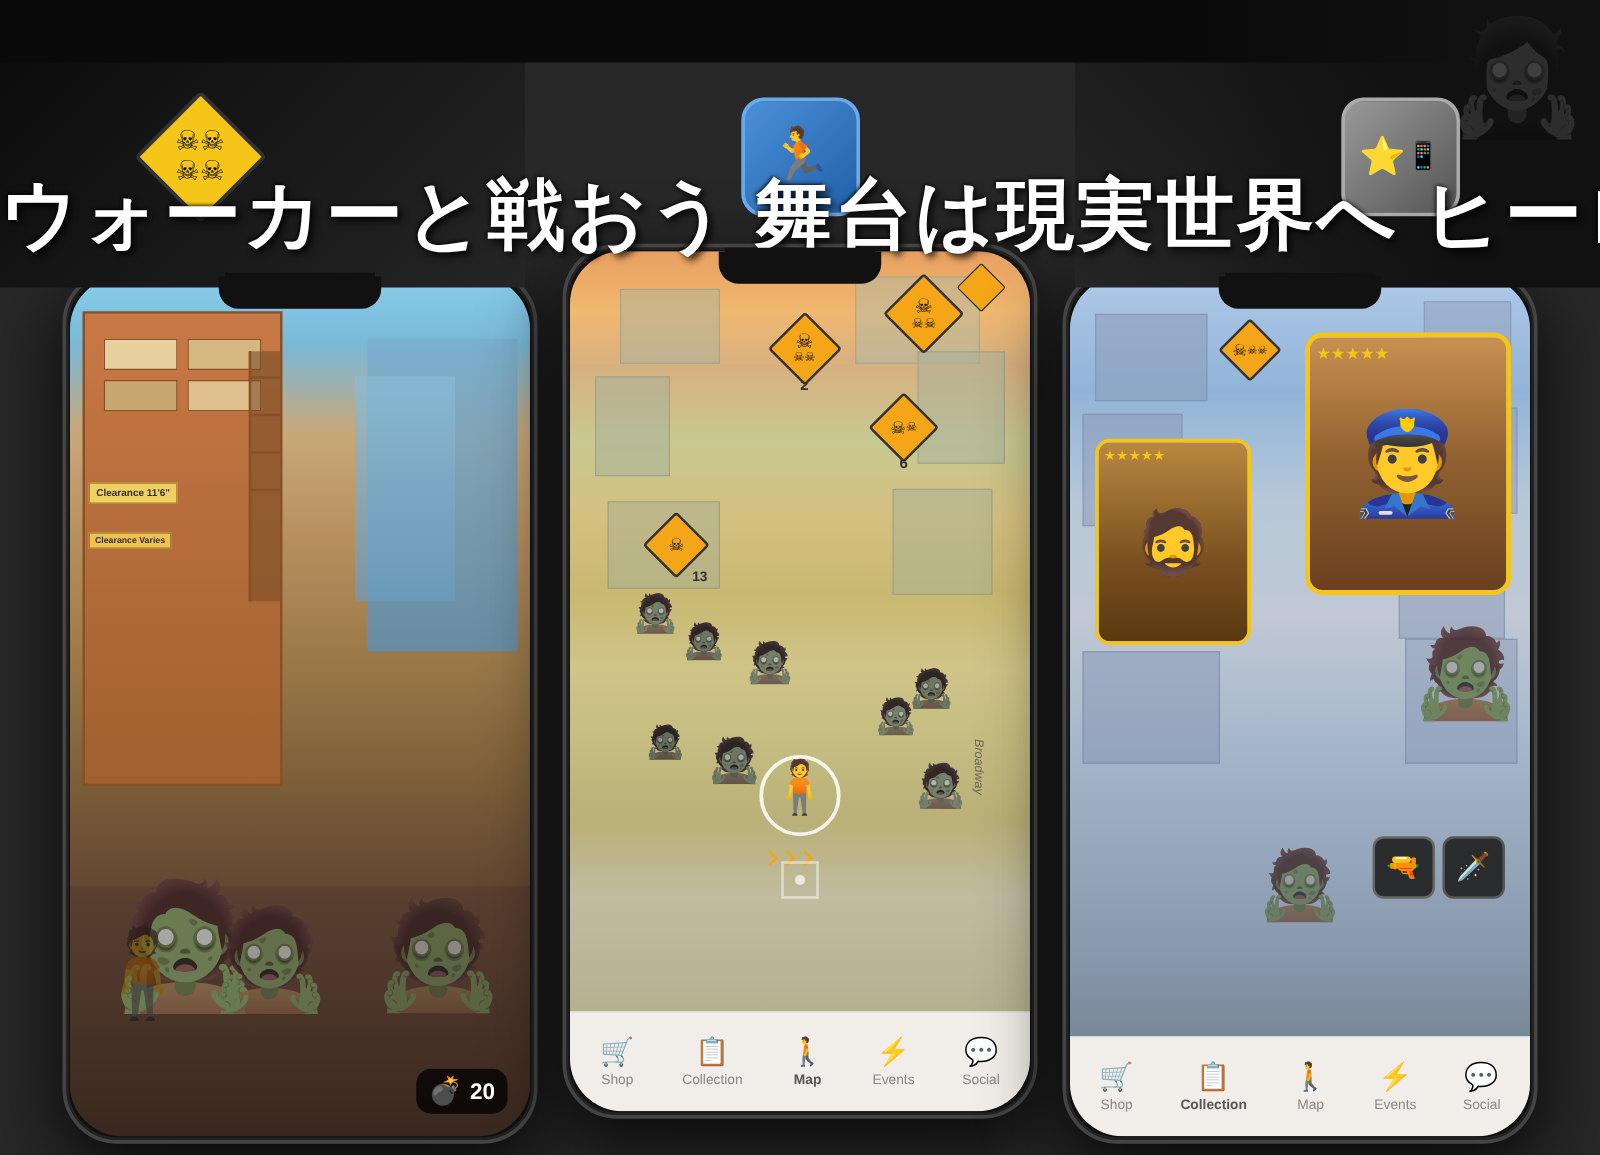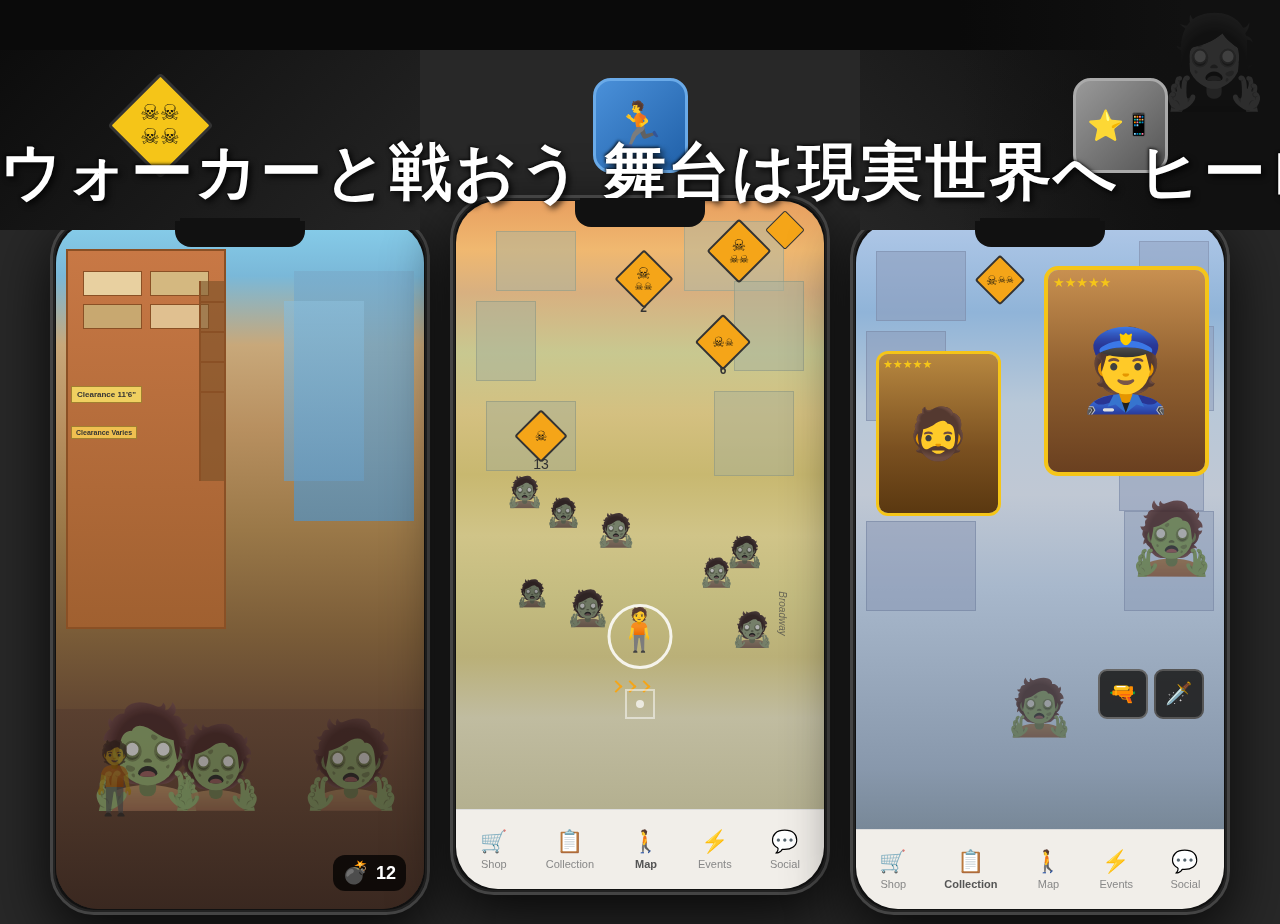--- a/index.html
+++ b/index.html
@@ -181,21 +181,21 @@
       <div style="position:absolute;bottom:0;left:0;right:0;height:200px;background:linear-gradient(180deg,#5a4030 0%,#3a2820 100%);"></div>
 
       <div style="position:absolute;bottom:95px;left:30px;font-size:100px;filter:grayscale(60%) brightness(0.7);opacity:0.9;transform:scaleX(-1);">🧟</div>
       <div style="position:absolute;bottom:95px;left:110px;font-size:80px;filter:grayscale(60%) brightness(0.65);opacity:0.85;">🧟</div>
       <div style="position:absolute;bottom:95px;right:20px;font-size:85px;filter:grayscale(60%) brightness(0.6);opacity:0.8;">🧟</div>
 
       <div style="position:absolute;bottom:90px;left:15px;font-size:70px;filter:brightness(0.5);opacity:0.7;">🧍</div>
 
       <div style="position:absolute;bottom:18px;right:18px;background:rgba(0,0,0,0.75);border-radius:12px;padding:5px 10px;display:flex;align-items:center;gap:6px;z-index:50;">
         <span style="font-size:22px;">💣</span>
-        <span style="color:white;font-size:18px;font-weight:bold;">12</span>
+        <span style="color:white;font-size:18px;font-weight:bold;">20</span>
       </div>
 
       <div style="position:absolute;top:0;left:50%;transform:translateX(-50%);width:130px;height:26px;background:#111;border-radius:0 0 16px 16px;z-index:100;"></div>
     </div>
   </div>
 
   <div class="phone" style="margin-top:-20px;">
     <div class="phone-screen">
 
       <div style="position:absolute;top:0;left:0;right:0;bottom:80px;background:linear-gradient(180deg,#e8a060 0%,#f0b870 8%,#d8b080 15%,#c8c890 25%,#d4c080 35%,#c8b870 45%,#d0c488 55%,#c4bc80 65%,#bab078 75%,#c0bca0 85%,#b4b090 100%);">
@@ -205,21 +205,21 @@
         <div style="position:absolute;top:100px;left:20px;width:60px;height:80px;background:rgba(165,175,155,0.5);border:1px solid rgba(135,145,125,0.5);"></div>
         <div style="position:absolute;top:80px;right:20px;width:70px;height:90px;background:rgba(168,178,158,0.5);border:1px solid rgba(138,148,128,0.5);"></div>
         <div style="position:absolute;top:200px;left:30px;width:90px;height:70px;background:rgba(162,172,152,0.45);border:1px solid rgba(132,142,122,0.5);"></div>
         <div style="position:absolute;top:190px;right:30px;width:80px;height:85px;background:rgba(165,175,155,0.45);border:1px solid rgba(135,145,125,0.5);"></div>
 
         <div style="position:absolute;top:210px;left:60px;">
           <div style="position:relative;width:50px;height:50px;">
             <div style="width:38px;height:38px;background:#f5a518;transform:rotate(45deg);border:2px solid #333;border-radius:3px;position:absolute;top:6px;left:6px;"></div>
             <div style="position:absolute;inset:0;display:flex;align-items:center;justify-content:center;font-size:14px;color:#111;">☠</div>
           </div>
-          <div style="color:#333;font-weight:normal;font-size:14px;text-align:center;margin-top:-5px;">13</div>
+          <div style="color:#333;font-weight:bold;font-size:11px;text-align:right;margin-top:-5px;">13</div>
         </div>
 
         <div style="position:absolute;top:50px;left:160px;">
           <div style="position:relative;width:55px;height:55px;">
             <div style="width:42px;height:42px;background:#f5a518;transform:rotate(45deg);border:2px solid #333;border-radius:3px;position:absolute;top:7px;left:7px;"></div>
             <div style="position:absolute;inset:0;display:flex;align-items:center;justify-content:center;font-size:16px;color:#111;flex-direction:column;line-height:1;">☠<br><span style="font-size:10px;">☠☠</span></div>
           </div>
           <div style="color:#333;font-weight:bold;font-size:12px;text-align:center;margin-top:-5px;">2</div>
         </div>
 

